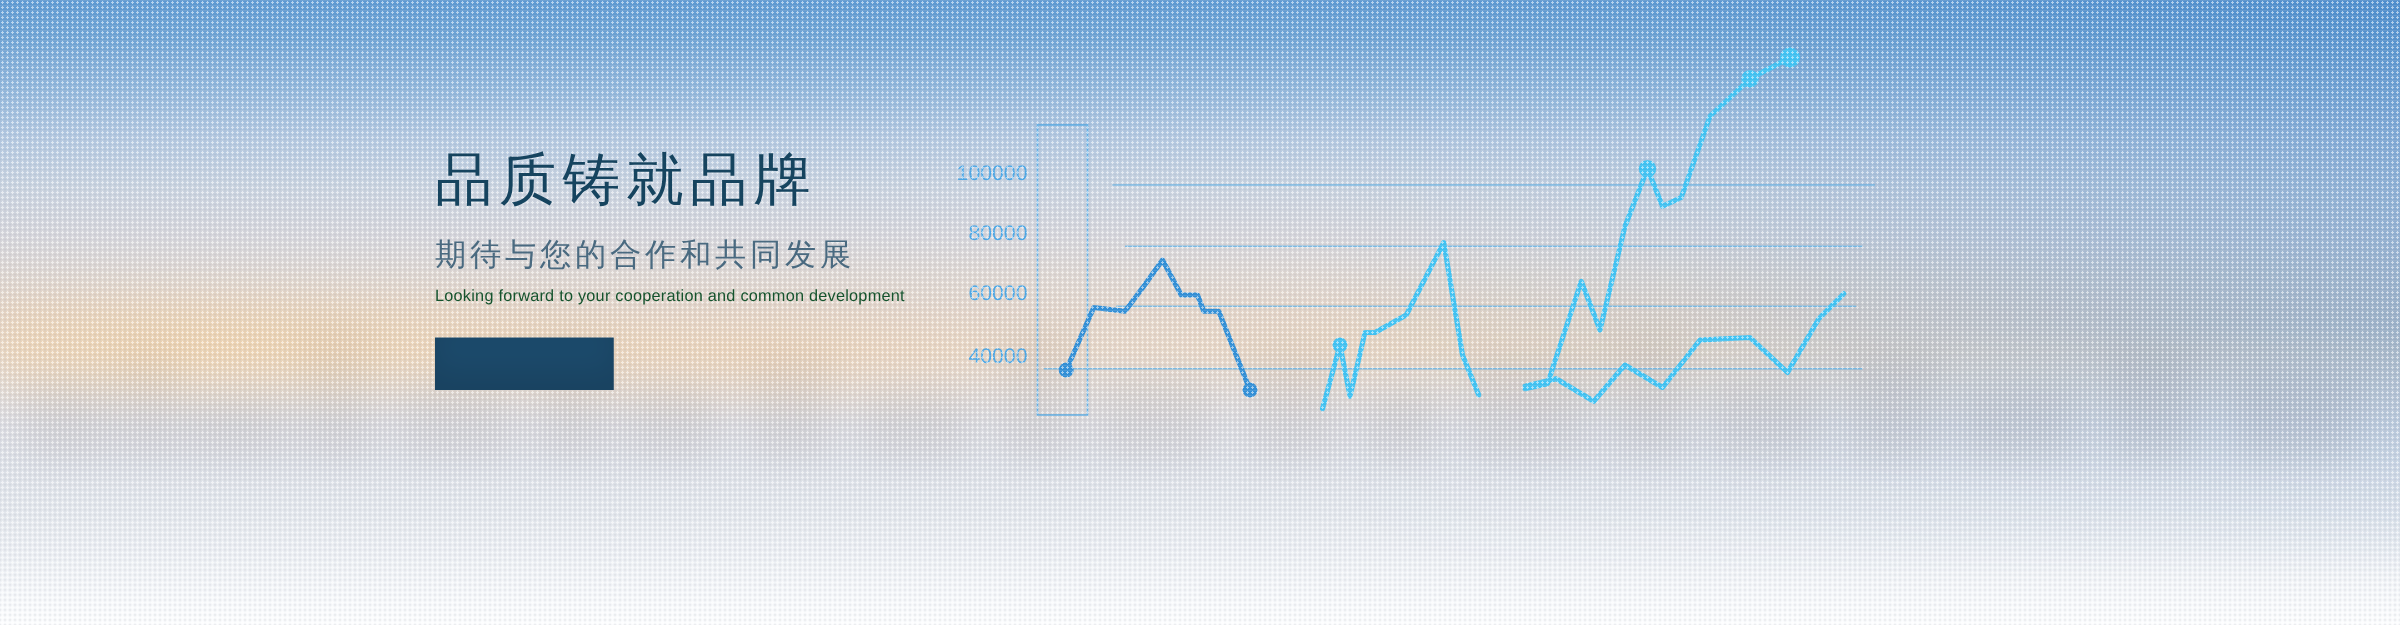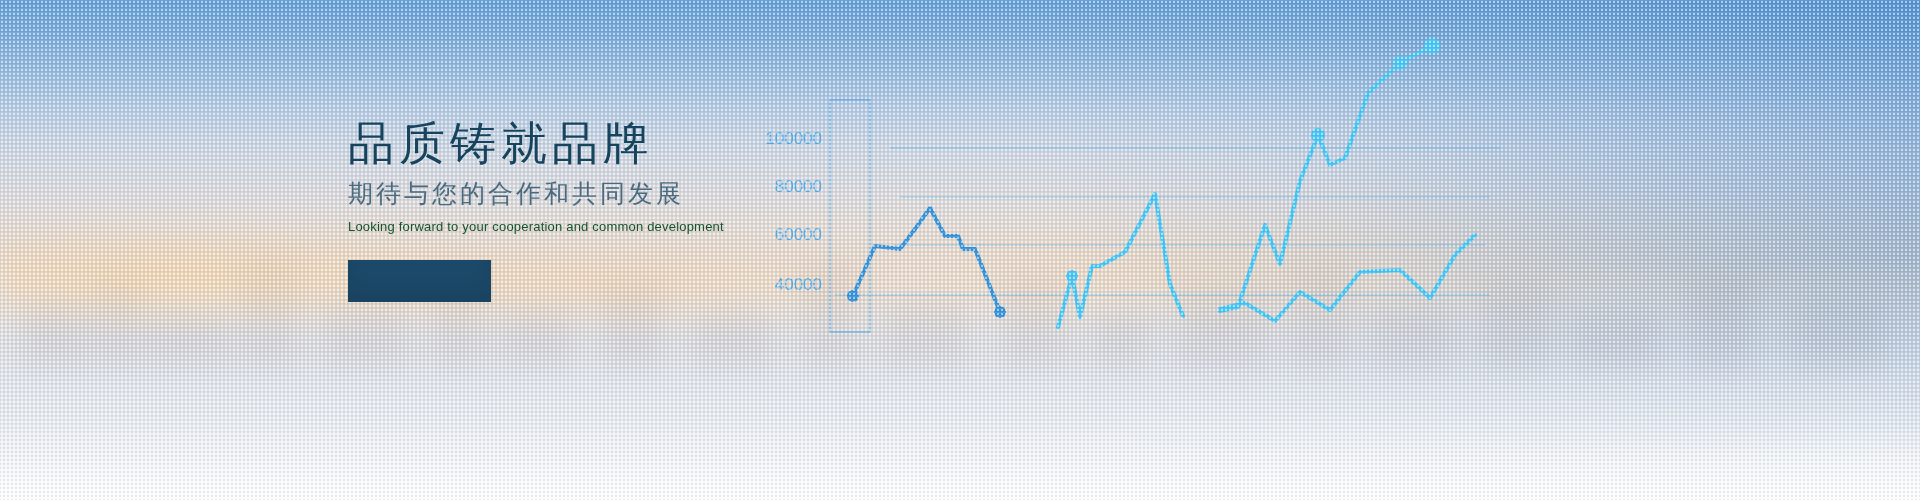--- a/index.html
+++ b/index.html
@@ -87,21 +87,21 @@
   .headline {
     font-size:46px;
     letter-spacing:5px;
     color:#16445f;
     line-height:1.1;
     font-weight:400;
     white-space:nowrap;
     text-shadow:0 1px 2px rgba(255,255,255,.35);
   }
   .subline {
-    margin-top:8px;
+    margin-top:18px;
     font-size:25px;
     letter-spacing:3px;
     color:#4a6a80;
     font-weight:300;
     white-space:nowrap;
   }
   .engline {
     margin-top:9px;
     font-size:13px;
     letter-spacing:.2px;

